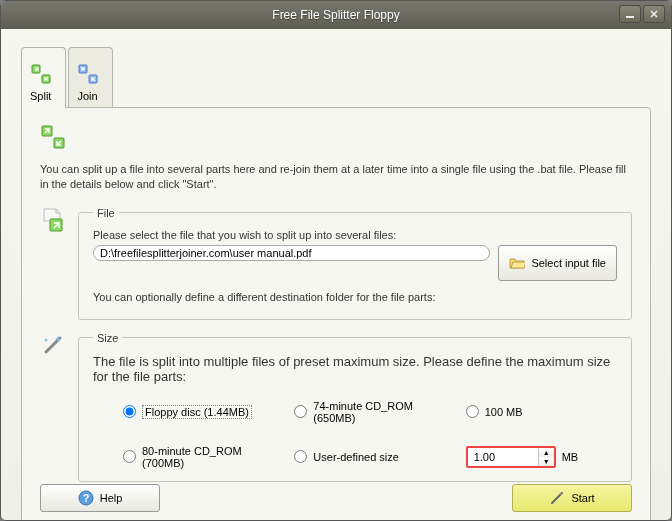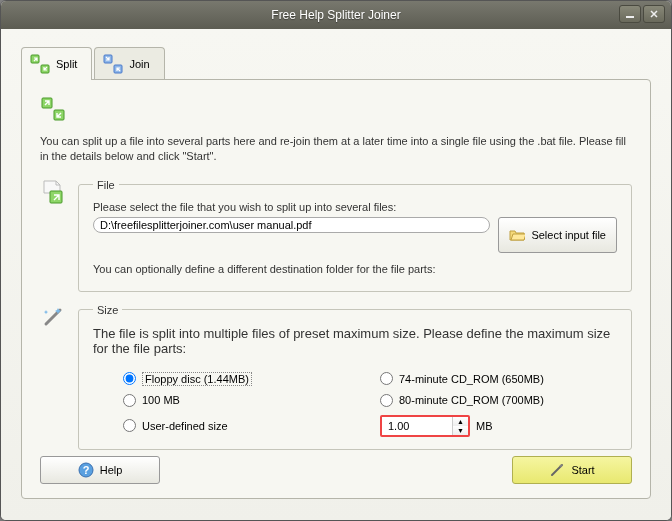--- a/index.html
+++ b/index.html
@@ -4,57 +4,57 @@
 <style>
 * { box-sizing: border-box; margin: 0; padding: 0; }
 body { font-family: "Segoe UI", Tahoma, sans-serif; font-size: 11px; background: #888; width: 672px; height: 521px; overflow: hidden; }
 .window { width: 672px; height: 521px; background: #f5f5f0; border: 1px solid #555; border-radius: 6px; overflow: hidden; box-shadow: 0 2px 8px rgba(0,0,0,0.3); }
 .titlebar { height: 28px; background: linear-gradient(to bottom, #78786e 0%, #6a6a60 50%, #5c5c52 100%); display: flex; align-items: center; justify-content: center; position: relative; color: #fff; font-size: 12px; }
 .titlebar-text { text-shadow: 0 1px 1px rgba(0,0,0,0.4); }
 .window-controls { position: absolute; right: 6px; top: 4px; display: flex; gap: 2px; }
 .win-btn { width: 22px; height: 18px; background: linear-gradient(to bottom, #888878, #6a6a5c); border: 1px solid #4a4a40; border-radius: 3px; display: flex; align-items: center; justify-content: center; color: #eee; font-size: 10px; cursor: pointer; }
 .content { padding: 18px 20px 14px 20px; background: linear-gradient(to bottom, #f7f7f2 0%, #f0f0ea 100%); height: calc(521px - 28px); }
 .tabs { display: flex; margin-bottom: 0; }
-.tab { display: flex; align-items: center; gap: 6px; padding: 6px 14px 6px 8px; border: 1px solid #b5b5aa; border-bottom: none; border-radius: 4px 4px 0 0; background: #ebebe2; cursor: pointer; margin-right: 2px; font-size: 11px; }
+.tab { display: flex; align-items: center; gap: 6px; padding: 16px 14px 6px 8px; border: 1px solid #b5b5aa; border-bottom: none; border-radius: 4px 4px 0 0; background: #ebebe2; cursor: pointer; margin-right: 2px; font-size: 11px; flex-direction: column; }
 .tab.active { background: #f7f7f2; position: relative; z-index: 2; }
 .tab-icon { width: 20px; height: 20px; }
 .panel { border: 1px solid #b5b5aa; border-radius: 0 4px 4px 4px; background: #f7f7f2; padding: 16px 18px 14px 18px; margin-top: -1px; height: 420px; position: relative; }
 .intro-row { display: flex; gap: 12px; margin-bottom: 14px; flex-direction: column; }
 .intro-icon { width: 26px; height: 26px; flex-shrink: 0; }
 .intro-text { font-size: 11px; line-height: 1.4; color: #333; }
 .section-row { display: flex; gap: 12px; margin-bottom: 12px; }
 .section-icon { width: 26px; height: 26px; flex-shrink: 0; }
 fieldset { border: 1px solid #c5c5ba; border-radius: 3px; padding: 10px 14px 12px 14px; flex: 1; }
 legend { padding: 0 4px; font-size: 11px; color: #333; }
 .field-label { font-size: 11px; color: #333; margin-bottom: 4px; display: block; }
 .input-row { display: flex; gap: 8px; margin-bottom: 10px; }
 .text-input { flex: 1; height: 16px; border: 1px solid #aaa; border-radius: 10px; padding: 0 6px; font-size: 11px; background: #fff; }
 .btn { height: 36px; padding: 0 10px; border: 1px solid #999; border-radius: 3px; background: linear-gradient(to bottom, #fff, #e8e8e0); font-size: 11px; display: inline-flex; align-items: center; gap: 6px; cursor: pointer; }
 .btn-icon { width: 16px; height: 16px; }
 .size-text { font-size: 13px; color: #333; margin-bottom: 16px; }
-.radio-grid { display: grid; grid-template-columns: 1fr 1fr; gap: 8px 20px; padding-left: 30px; }
+.radio-grid { display: grid; grid-template-columns: 1fr 1fr 1fr; gap: 21px 20px; padding-left: 30px; }
 .radio-item { display: flex; align-items: center; gap: 6px; font-size: 11px; }
 .radio-item input[type="radio"] { width: 13px; height: 13px; }
 .radio-item.sel label { border: 1px dotted #888; padding: 0 2px; }
 .spinner-row { display: flex; align-items: center; gap: 6px; }
 .spinner { width: 90px; height: 22px; border: 2px solid #ef4444; border-radius: 2px; display: flex; background: #fff; }
 .spinner input { border: none; width: 70px; padding: 0 6px; font-size: 11px; outline: none; }
 .spinner-btns { width: 18px; display: flex; flex-direction: column; border-left: 1px solid #ccc; }
 .spin { flex: 1; font-size: 7px; display: flex; align-items: center; justify-content: center; cursor: pointer; background: linear-gradient(to bottom, #fff, #eee); }
 .bottom-bar { position: absolute; bottom: 14px; left: 18px; right: 18px; display: flex; justify-content: space-between; }
 .btn-wide { width: 120px; height: 28px; justify-content: center; }
 .btn-start { background: linear-gradient(to bottom, #f5f5a0, #e8e870); border-color: #b0b050; font-weight: 500; }
 svg { display: block; }
 </style>
 </head>
 <body>
 
 <div class="window">
   <div class="titlebar">
-    <span class="titlebar-text">Free Help Splitter Joiner</span>
+    <span class="titlebar-text">Free File Splitter Floppy</span>
     <div class="window-controls">
       <div class="win-btn">
           <svg width="10" height="10">
             <rect x="1" y="7" width="8" height="2" fill="#eee"></rect>
           </svg>
         </div>
       <div class="win-btn">
           <svg width="10" height="10">
             <path d="M2 2 L8 8 M8 2 L2 8" stroke="#eee" stroke-width="1.5"></path>
           </svg>

